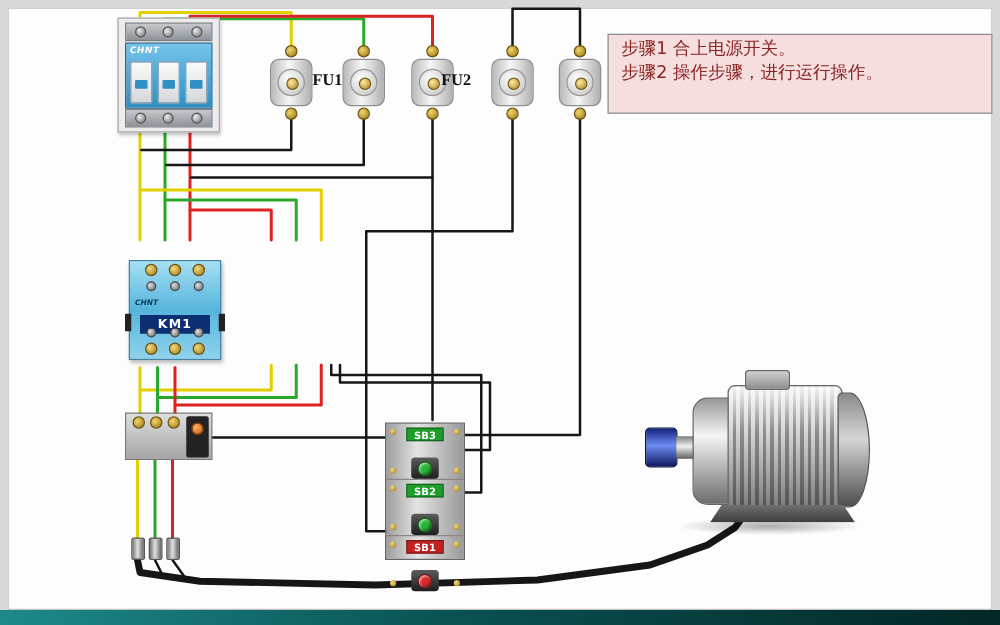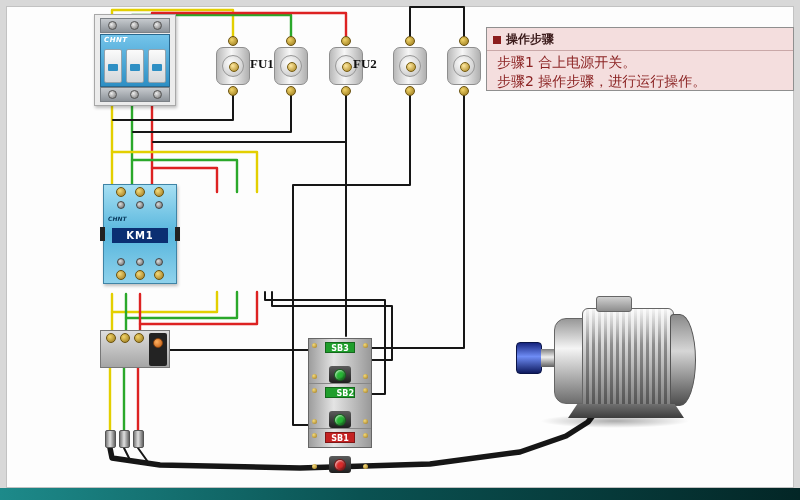--- a/index.html
+++ b/index.html
@@ -25,21 +25,21 @@
   .fuse{top:36px;width:34px;height:60px}
   .term{position:absolute;left:12px;width:10px;height:10px;border-radius:50%;background:radial-gradient(circle at 35% 35%,#f2d468,#96761a);border:1px solid #6b520e}
   .t-top{top:0}.t-bot{bottom:0}
   .fuse-body{position:absolute;left:0;top:11px;width:34px;height:38px;border-radius:7px;border:1px solid #8e8e8e;
     background:linear-gradient(90deg,#b9b9b9,#f7f7f7 45%,#b0b0b0);display:flex;align-items:center;justify-content:center}
   .fuse-center{width:22px;height:22px;border-radius:50%;background:radial-gradient(circle at 40% 35%,#ffffff,#d2d2d2 70%,#b3b3b3);border:1px solid #979797;position:relative}
   .fuse-center::after{content:"";position:absolute;left:6px;top:6px;width:8px;height:8px;border-radius:50%;
     background:radial-gradient(circle at 35% 35%,#ffe9a0,#a88420);border:1px solid #755c10}
   .fu-label{font:bold 13px "Liberation Serif",serif;color:#111;z-index:5}
   
-  .contactor{top:184px;width:74px;height:100px;border:1px solid #3f84a6;box-shadow:1px 2px 3px rgba(0,0,0,.25);
+  .contactor{top:208px;width:74px;height:80px;border:1px solid #3f84a6;box-shadow:1px 2px 3px rgba(0,0,0,.25);
     background:linear-gradient(180deg,#a6dff3,#56b5dc 50%,#8fd2ec)}
   .ct-row{display:flex;justify-content:space-around;padding:2px 7px;align-items:center}
   .cscrew{width:10px;height:10px;border-radius:50%;background:radial-gradient(circle at 35% 35%,#f4da7a,#9c761c);border:1px solid #6b520e}
   .cscrew.dark{width:8px;height:8px;background:radial-gradient(circle at 35% 35%,#dddddd,#646464);border-color:#454545}
   .ct-brand{position:absolute;left:4px;top:30px;font-size:6px;font-weight:bold;font-style:italic;color:#08395d}
   .ct-label{position:absolute;left:8px;right:8px;top:43px;height:15px;background:#0b2f72;color:#fff;
     font:bold 10px "DejaVu Sans",sans-serif;text-align:center;line-height:15px;letter-spacing:1px}
   .ct-bottom{position:absolute;left:0;right:0;bottom:1px}
   .ct-tab{position:absolute;width:5px;height:14px;background:#222;top:42px}
   .ct-tab.l{left:-4px}.ct-tab.r{right:-4px}
@@ -179,24 +179,20 @@
     <i class="term t-top"></i>
     <div class="fuse-body">
         <i class="fuse-center"></i>
       </div>
     <i class="term t-bot"></i>
   </div>
   <div class="fu-label" style="left:250px;top:56px">FU1</div>
   <div class="fu-label" style="left:353px;top:56px">FU2</div>
 
   <div class="instr">
-    <div class="instr-head">
-      <i class="bullet"></i>
-      <span>操作步骤</span>
-    </div>
     <div class="instr-body">
       <p>步骤1  合上电源开关。</p>
       <p>步骤2  操作步骤，进行运行操作。</p>
     </div>
   </div>
 
   <div class="contactor" style="left:103px">
     <div class="ct-row">
       <i class="cscrew"></i>
       <i class="cscrew"></i>
@@ -247,21 +243,21 @@
       <div class="plate" style="background: rgb(31, 158, 44);"><span>SB3</span></div>
       <div class="bezel">
           <i class="cap" style="background: rgb(39, 181, 53);"></i>
         </div>
     </div>
     <div class="btn-unit">
       <i class="pscrew tl"></i>
         <i class="pscrew tr"></i>
       <i class="pscrew bl"></i>
         <i class="pscrew br"></i>
-      <div class="plate" style="background: rgb(31, 158, 44); text-align: right;"><span>SB2</span></div>
+      <div class="plate" style="background: rgb(31, 158, 44);"><span>SB2</span></div>
       <div class="bezel">
           <i class="cap" style="background: rgb(39, 181, 53);"></i>
         </div>
     </div>
     <div class="btn-unit">
       <i class="pscrew tl"></i>
         <i class="pscrew tr"></i>
       <i class="pscrew bl"></i>
         <i class="pscrew br"></i>
       <div class="plate" style="background: rgb(196, 34, 34);"><span>SB1</span></div>

